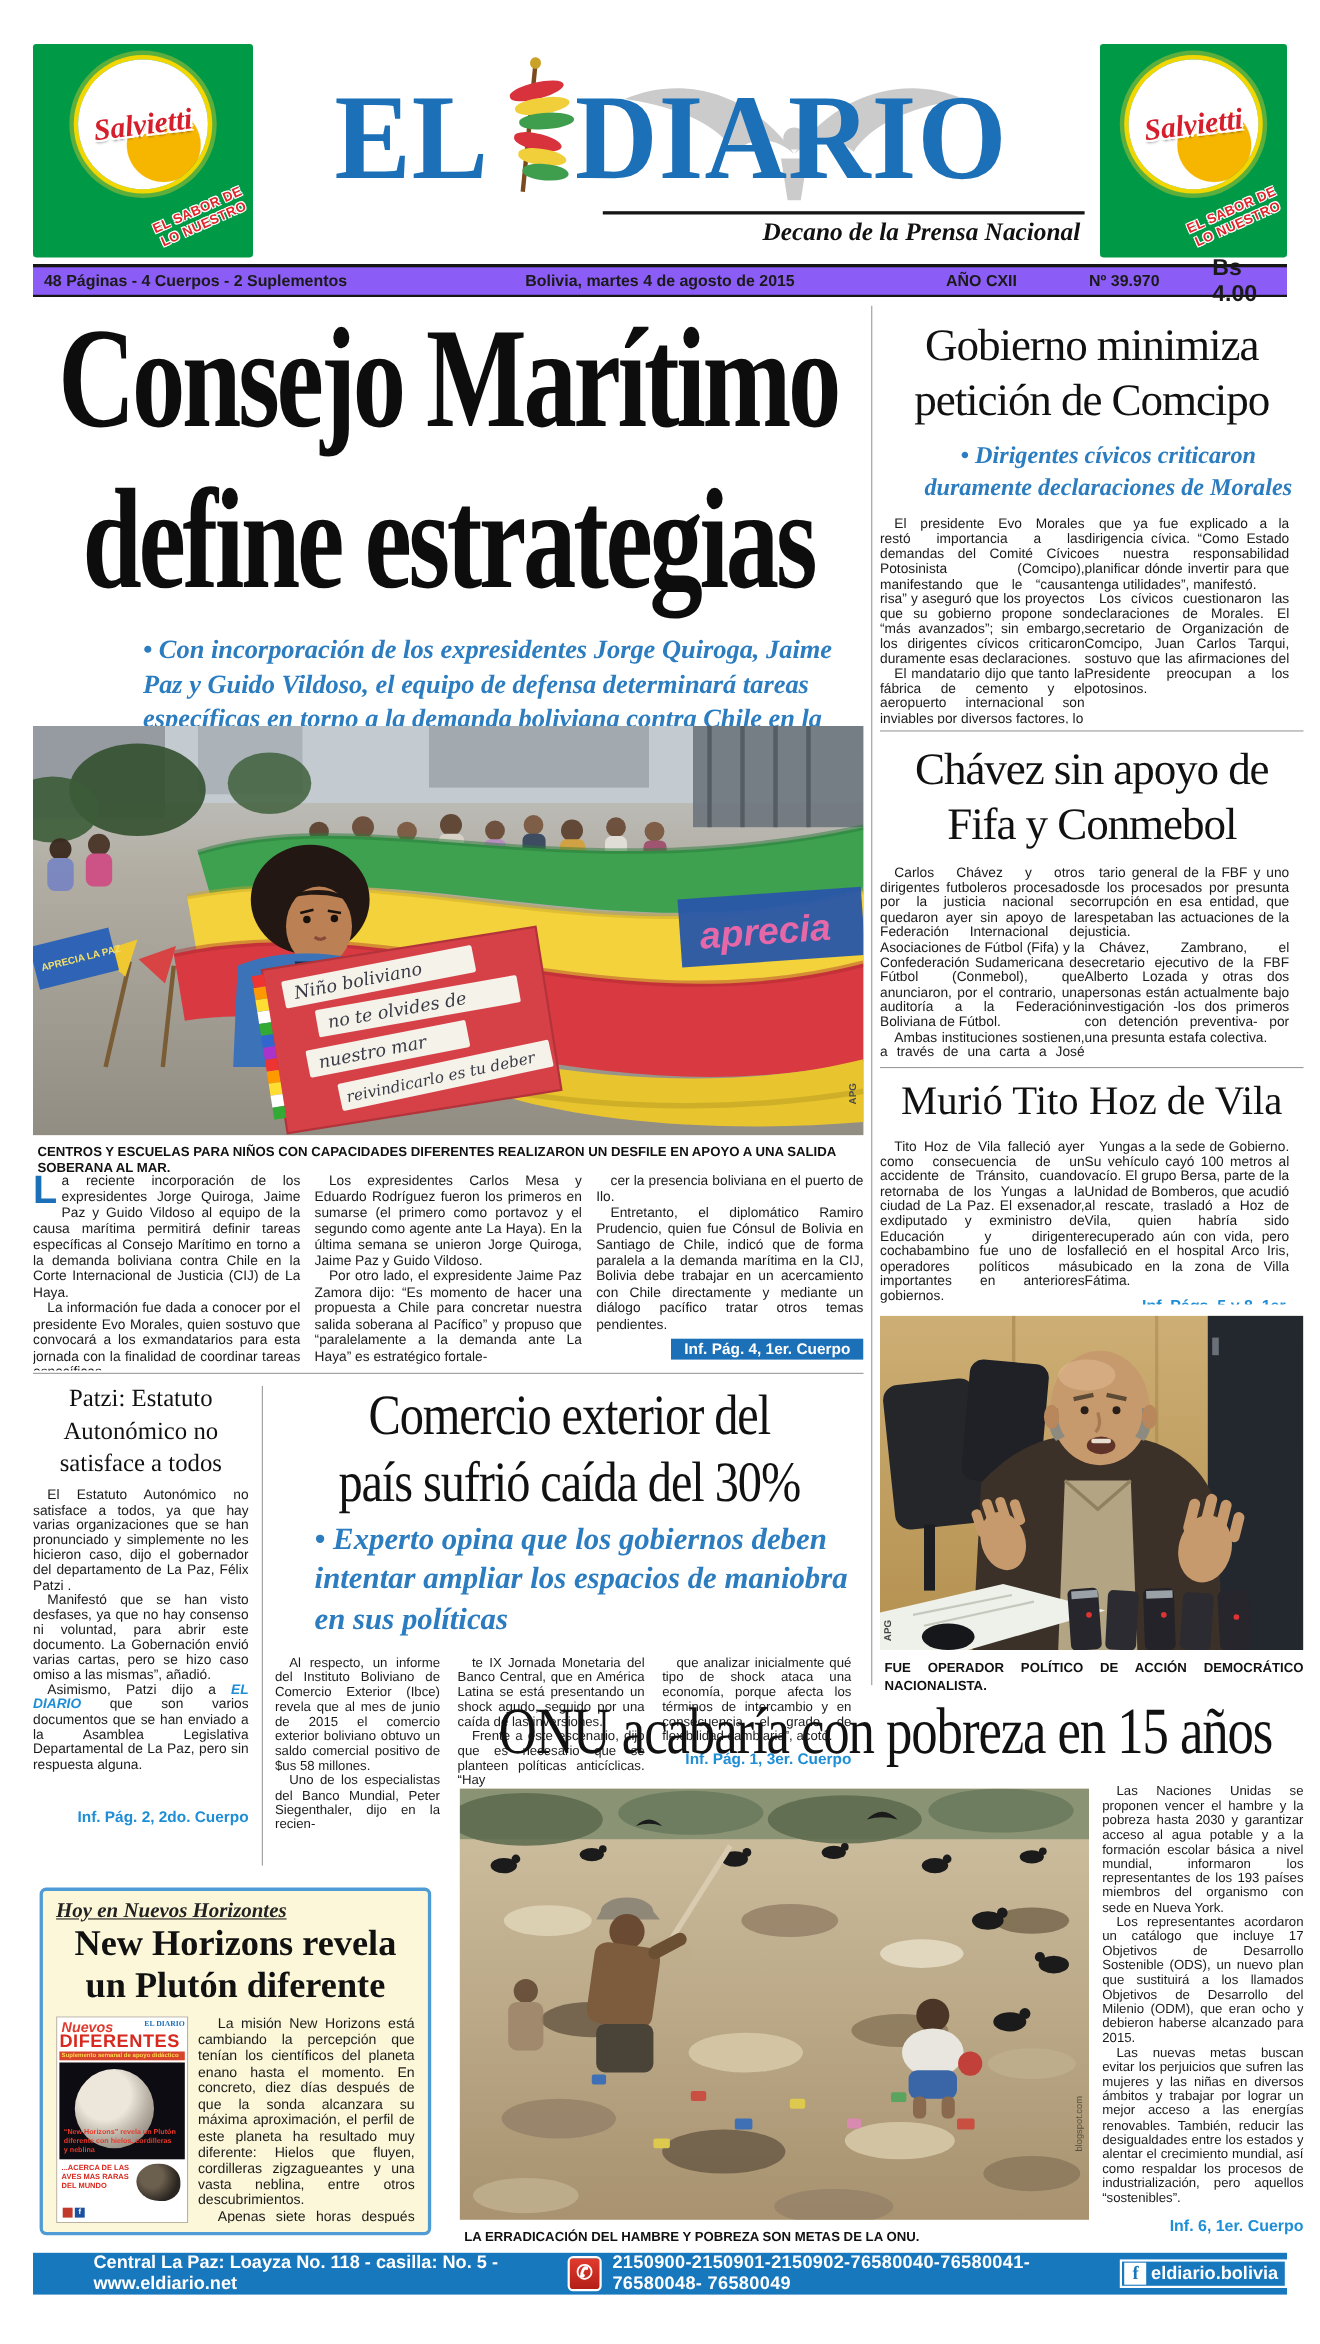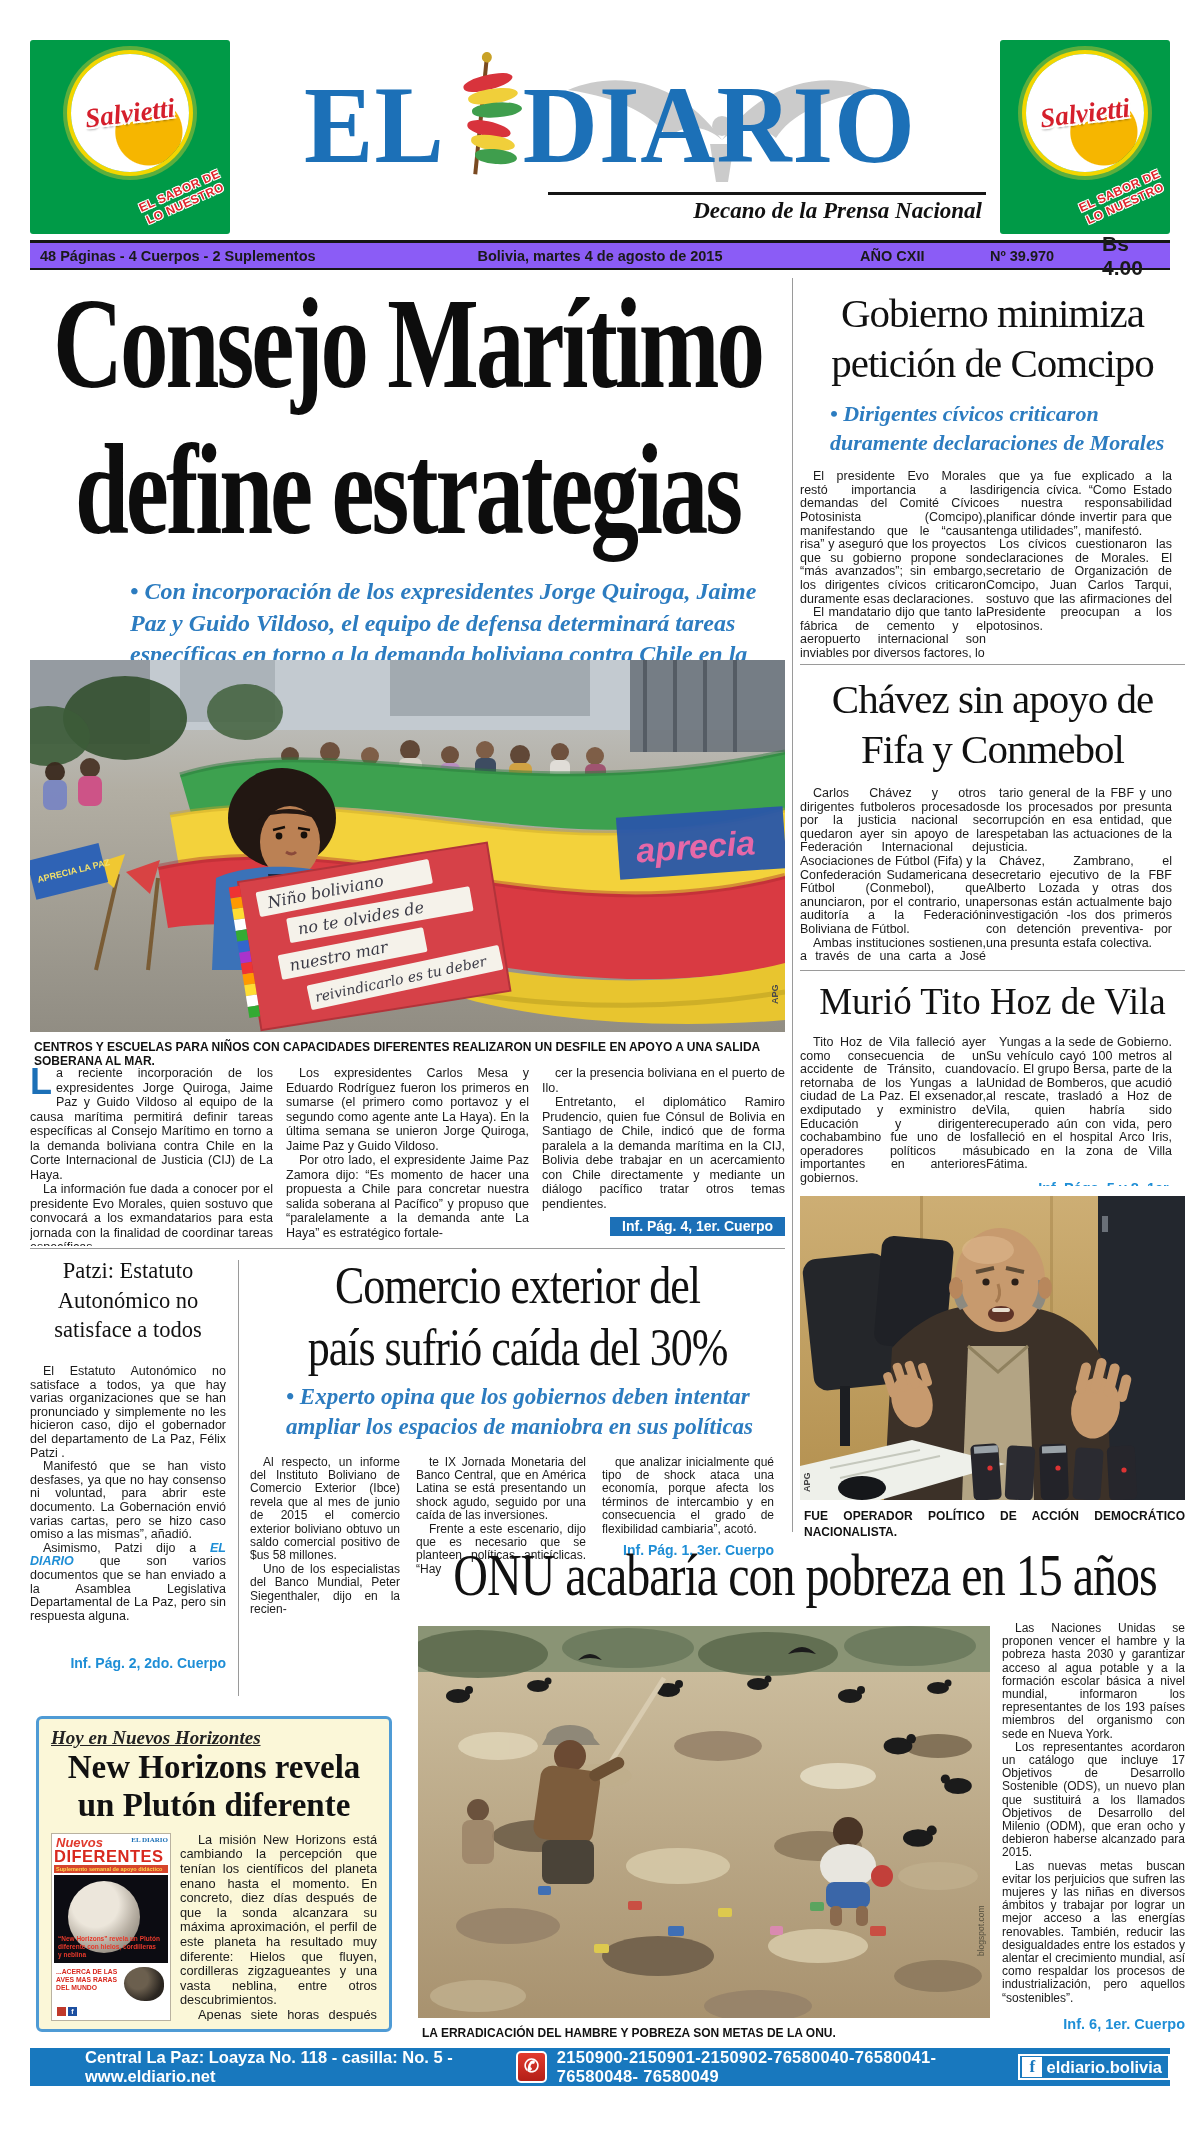--- a/index.html
+++ b/index.html
@@ -64,35 +64,35 @@
   .lead-photo{position:absolute;left:0;top:386px;width:755px;height:372px;overflow:hidden;background:#b7b2a7;}
   .lead-caption{position:absolute;left:4px;top:766px;width:751px;font-size:12px;}
   .lead-cols{position:absolute;left:0;top:792px;width:755px;height:180px;display:flex;gap:13px;overflow:hidden;}
   .lead-col{width:243px;font-size:12.5px;line-height:14.5px;overflow:hidden;}
   .dropcap{float:left;font-size:36px;line-height:28px;font-weight:700;color:#1c70b7;margin:2px 4px 0 0;}
   .inf-box{float:right;background:#1c70b7;color:#fff;font-weight:700;font-size:14px;padding:2px 12px;margin-top:6px;}
 
   
   .rc-art{position:absolute;left:800px;width:385px;overflow:hidden;}
   .rc-h{font-size:41px;line-height:1.22;letter-spacing:-1px;}
-  .rc-sub{padding-left:30px;font-size:22px;line-height:1.3;margin-top:12px;}
+  .rc-sub{padding-left:30px;font-size:22px;line-height:1.3;margin-top:12px;text-align:center;}
   .rc-cols{display:flex;margin-top:13px;overflow:hidden;}
   .rc-col{width:186px;font-size:12.5px;line-height:13.6px;overflow:hidden;}
   .rc-inf{font-size:14.5px;margin-top:4px;}
 
   
   .patzi{position:absolute;left:30px;top:1256px;width:196px;}
   .patzi-h{font-size:22.5px;line-height:1.32;}
-  .patzi-body{margin-top:20px;font-size:12.5px;line-height:13.6px;height:282px;overflow:hidden;}
+  .patzi-body{margin-top:8px;font-size:12.5px;line-height:13.6px;height:282px;overflow:hidden;}
   .brand-inline{color:#1e8ed6;font-style:italic;font-weight:700;}
 
   
   .comercio{position:absolute;left:250px;top:1256px;width:535px;}
   .com-h{font-size:44px;line-height:1.18;letter-spacing:-1px;transform:scaleY(1.18);transform-origin:top center;}
-  .com-sub{margin-top:22px;padding-left:36px;font-size:23px;line-height:1.3;}
+  .com-sub{margin-top:22px;padding-left:36px;font-size:28px;line-height:1.3;}
   .com-cols{position:relative;margin-top:14px;height:258px;}
   .com-col{position:absolute;top:0;font-size:12px;line-height:13.4px;overflow:hidden;text-align:justify;}
 
   
   .onu-h{position:absolute;left:415px;top:1540px;width:780px;font-size:48px;letter-spacing:-1px;
          transform:scaleY(1.25);transform-origin:top center;white-space:nowrap;}
   .onu-photo{position:absolute;left:418px;top:1626px;width:572px;height:392px;overflow:hidden;background:#bfae8c;}
   .onu-caption{position:absolute;left:422px;top:2026px;width:568px;font-size:12px;}
   .onu-body{position:absolute;left:1002px;top:1622px;width:183px;height:390px;font-size:12px;line-height:13.2px;overflow:hidden;}
   .onu-inf{position:absolute;left:1002px;top:2016px;width:183px;font-size:14.5px;}

